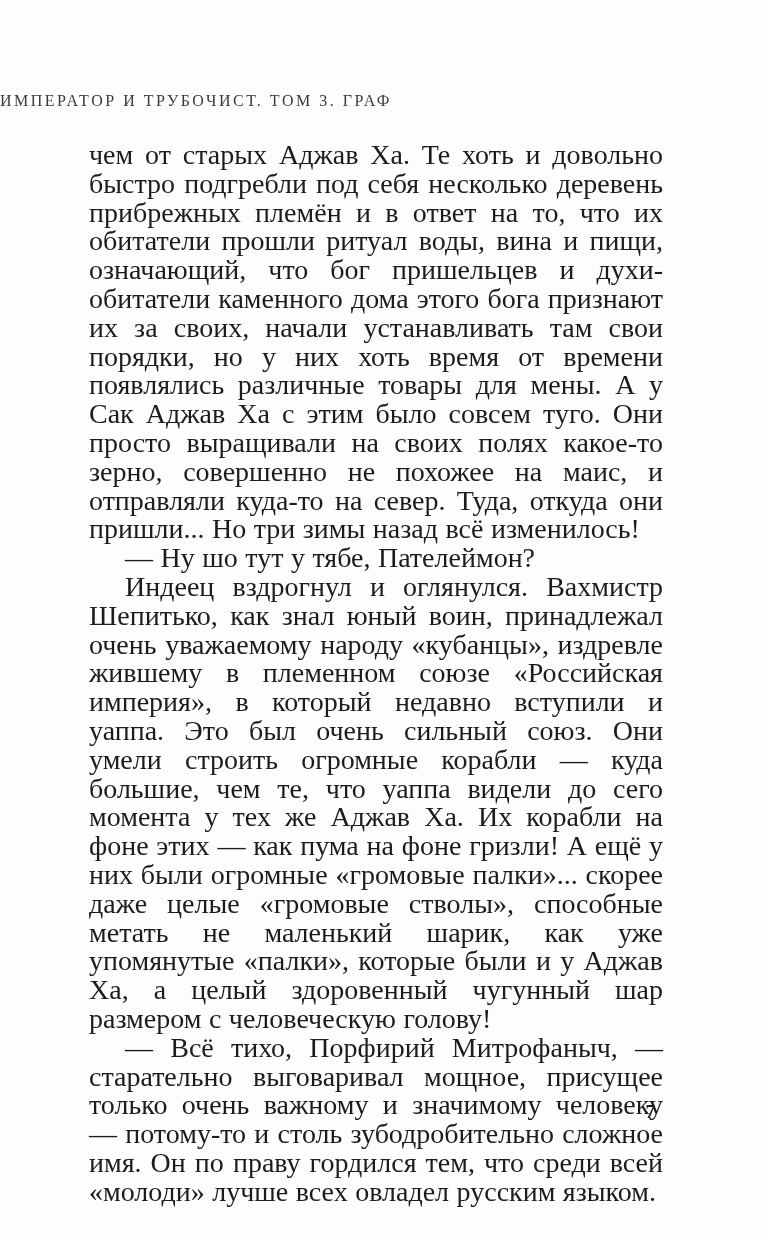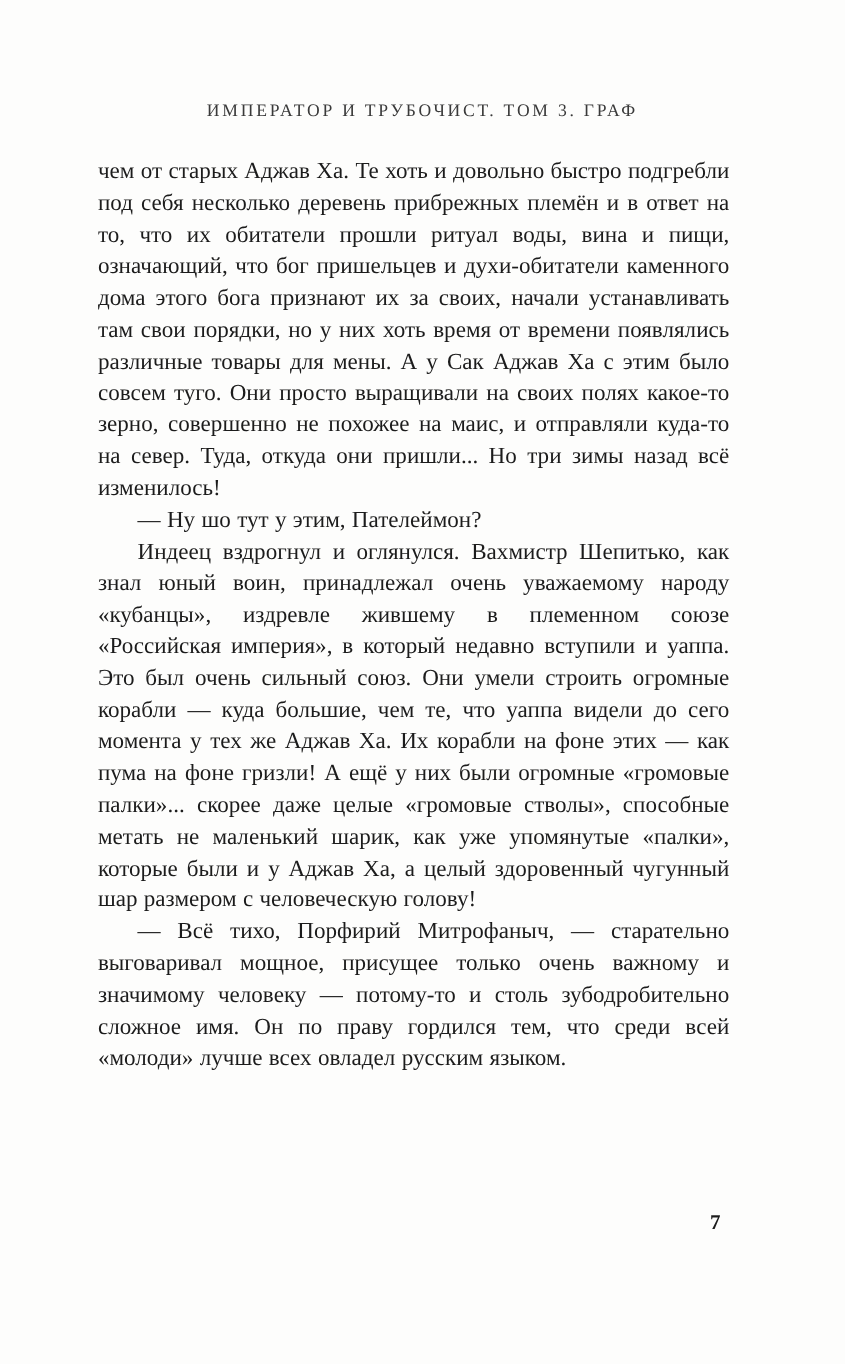--- a/index.html
+++ b/index.html
@@ -13,35 +13,35 @@
     position: relative;
     font-family: "Liberation Serif", "DejaVu Serif", serif;
     color: #1c1c1c;
     overflow: hidden;
   }
   .running-header {
     position: absolute;
     top: 92px;
     left: 0;
     right: 0;
-    text-align: center;
+    text-align: left;
     font-size: 16px;
     letter-spacing: 2.5px;
     color: #3a3a3a;
     font-weight: 400;
   }
   .text-block {
     position: absolute;
     top: 141px;
     left: 89px;
     width: 574px;
   }
   .para {
     margin: 0;
-    font-size: 21px;
+    font-size: 28px;
     line-height: 28.8px;
     text-align: justify;
     text-indent: 36px;
     hyphens: auto;
     -webkit-hyphens: auto;
     word-spacing: 0.5px;
   }
   .para.no-indent {
     text-indent: 0;
   }
@@ -58,20 +58,20 @@
 </style>
 </head>
 <body>
 
 <div class="page">
 
   <div class="running-header">ИМПЕРАТОР И ТРУБОЧИСТ. ТОМ 3. ГРАФ</div>
 
   <div class="text-block">
     <p class="para no-indent">чем от старых Аджав Ха. Те хоть и довольно быстро подгребли под себя несколько деревень прибрежных племён и в ответ на то, что их обитатели прошли ритуал воды, вина и пищи, означающий, что бог пришельцев и духи-обитатели каменного дома этого бога признают их за своих, начали устанавливать там свои порядки, но у них хоть время от времени появлялись различные товары для мены. А у Сак Аджав Ха с этим было совсем туго. Они просто выращивали на своих полях какое-то зерно, совершенно не похожее на маис, и отправляли куда-то на север. Туда, откуда они пришли... Но три зимы назад всё изменилось!</p>
-    <p class="para">— Ну шо тут у этим, Пателеймон?</p>
+    <p class="para">— Ну шо тут у тябе, Пателеймон?</p>
     <p class="para">Индеец вздрогнул и оглянулся. Вахмистр Шепитько, как знал юный воин, принадлежал очень уважаемому народу «кубанцы», издревле жившему в племенном союзе «Российская империя», в который недавно вступили и уаппа. Это был очень сильный союз. Они умели строить огромные корабли — куда большие, чем те, что уаппа видели до сего момента у тех же Аджав Ха. Их корабли на фоне этих — как пума на фоне гризли! А ещё у них были огромные «громовые палки»... скорее даже целые «громовые стволы», способные метать не маленький шарик, как уже упомянутые «палки», которые были и у Аджав Ха, а целый здоровенный чугунный шар размером с человеческую голову!</p>
     <p class="para">— Всё тихо, Порфирий Митрофаныч, — старательно выговаривал мощное, присущее только очень важному и значимому человеку — потому-то и столь зубодробительно сложное имя. Он по праву гордился тем, что среди всей «молоди» лучше всех овладел русским языком.</p>
   </div>
 
   <div class="page-number">7</div>
 
 </div>
 
 </body></html>

